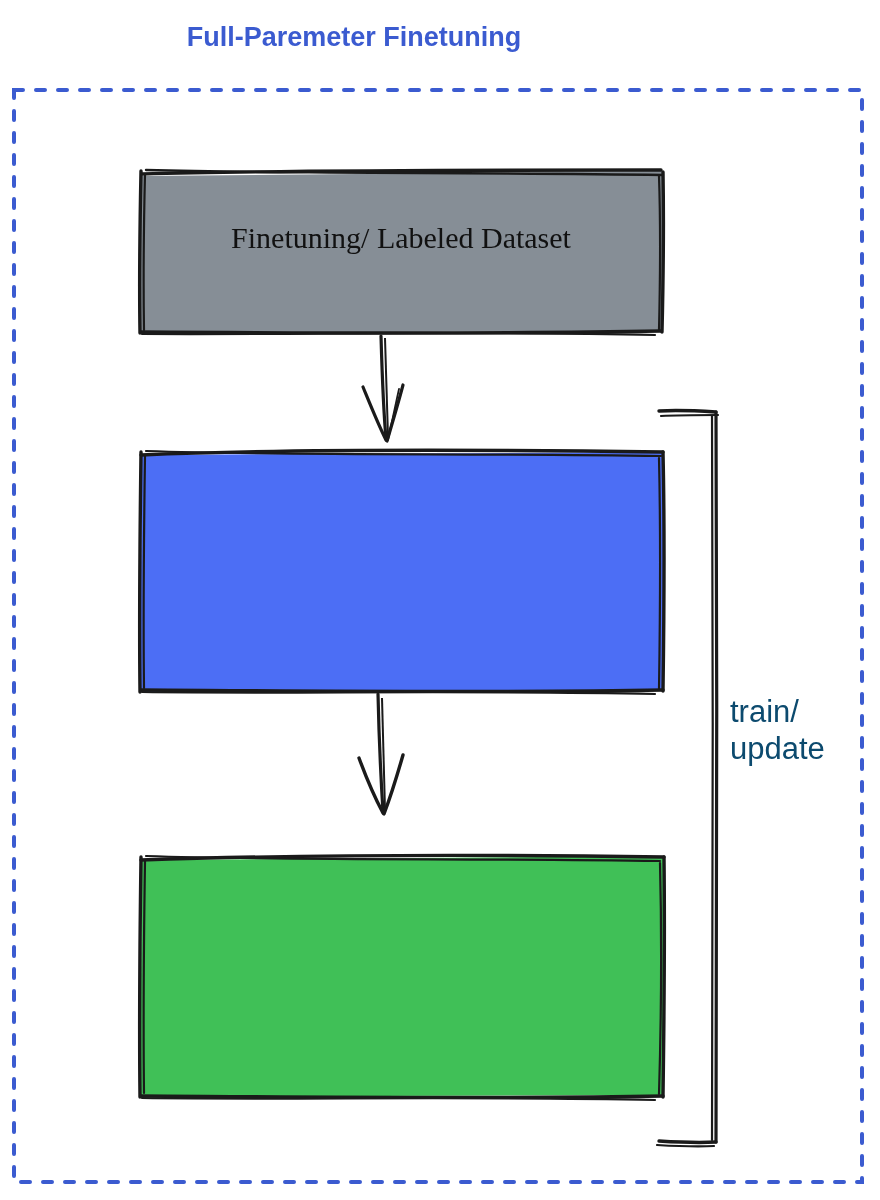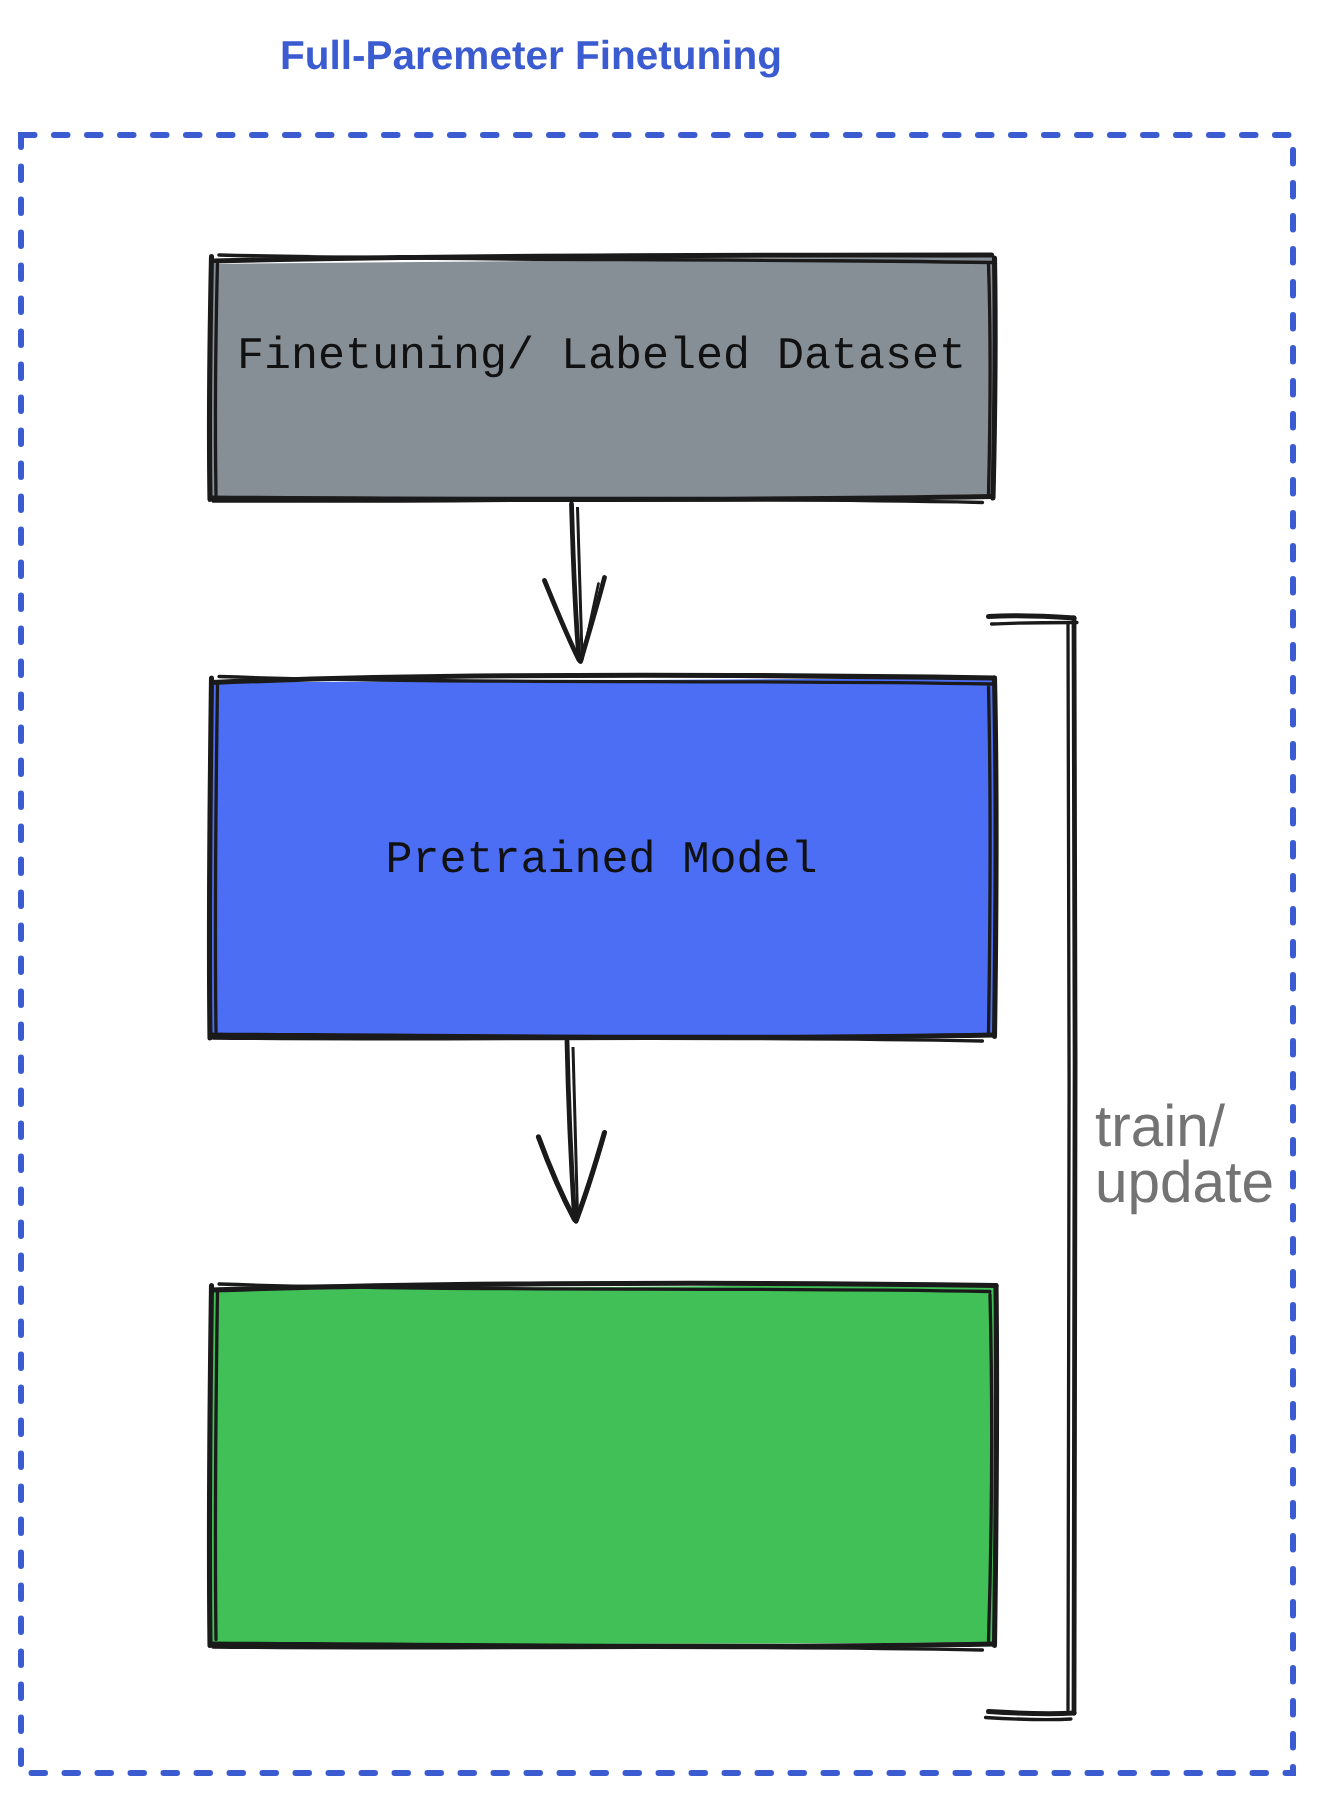--- a/index.html
+++ b/index.html
@@ -21,47 +21,47 @@
     position: absolute;
     left: 0;
     top: 0;
     width: 880px;
     height: 1200px;
   }
   .node-label {
     position: absolute;
     text-align: center;
     color: #111111;
-    font-family: Liberation Mono, monospace;
+    font-family: Liberation Serif, serif;
     font-size: 30px;
     line-height: 34px;
     white-space: nowrap;
     pointer-events: none;
   }
   #title {
     position: absolute;
     left: 0;
     top: 22px;
     width: 708px;
     text-align: center;
     font-family: "Liberation Sans", sans-serif;
     font-size: 27px;
     font-weight: 700;
     color: #3b5bd0;
   }
   #edge-label-train {
     position: absolute;
     left: 730px;
-    top: 733px;
+    top: 693px;
     width: 130px;
     text-align: left;
     font-family: "Liberation Sans", sans-serif;
-    font-size: 39px;
+    font-size: 31px;
     line-height: 37px;
-    color: #737373;
+    color: #0c4a6e;
     white-space: pre-line;
   }
 </style>
 </head>
 <body>
 
 <div id="canvas">
 
   <div id="title">Full-Paremeter Finetuning</div>
 
@@ -127,19 +127,18 @@
       <path d="M 716 412 C 717 650, 717 920, 716 1142" fill="none" stroke="#1a1a1a" stroke-width="3.2" stroke-linecap="round"></path>
       <path d="M 712 416 C 713 650, 713 920, 712 1140" fill="none" stroke="#1a1a1a" stroke-width="2.2" stroke-linecap="round"></path>
       <path d="M 716 1142 C 700 1143, 675 1142, 659 1141" fill="none" stroke="#1a1a1a" stroke-width="3.4" stroke-linecap="round"></path>
       <path d="M 714 1146 C 698 1147, 674 1146, 657 1145" fill="none" stroke="#1a1a1a" stroke-width="2.2" stroke-linecap="round"></path>
     </g>
 
   </svg>
 
   <div class="node-label" style="left:138px; top:221px; width:526px;">Finetuning/ Labeled Dataset</div>
 
-  <div class="node-label" style="left:138px; top:557px; width:526px;">Pretrained Model</div>
 
 
   <div id="edge-label-train">train/
 update</div>
 
 </div>
 
 </body></html>

